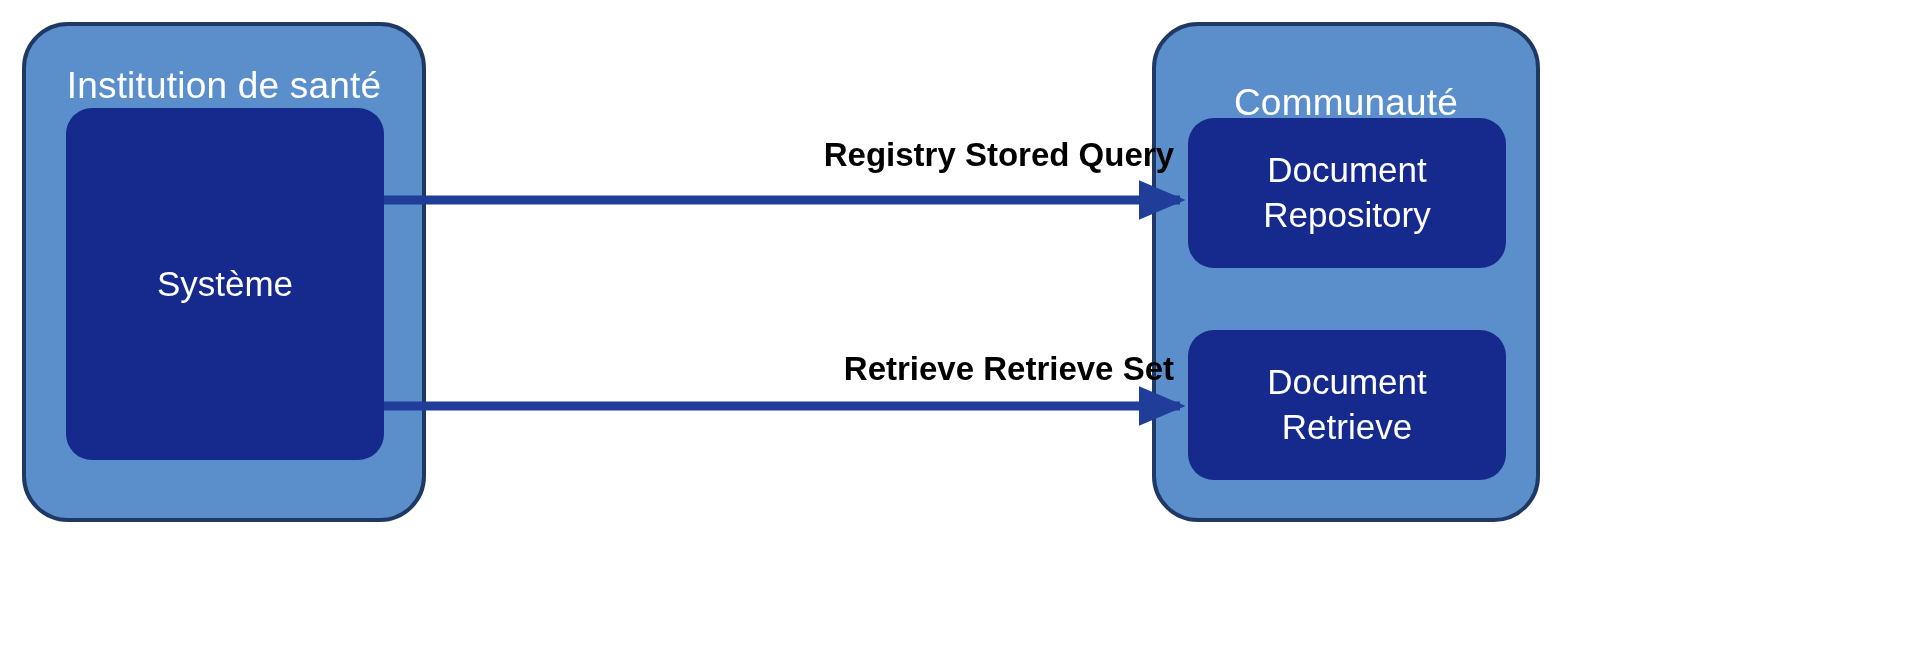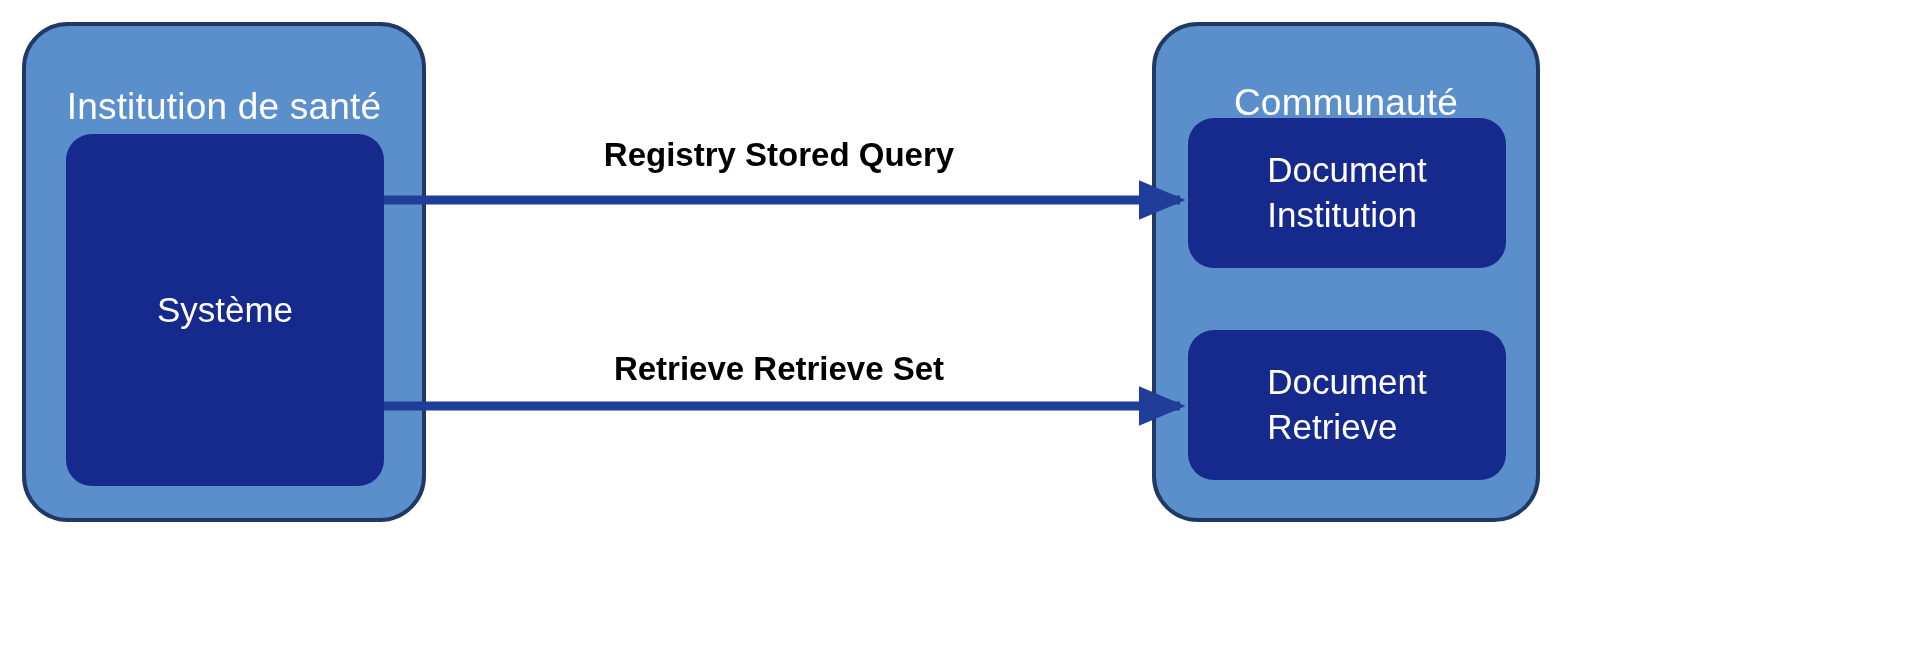--- a/index.html
+++ b/index.html
@@ -37,21 +37,21 @@
     letter-spacing: 0.2px;
     white-space: nowrap;
   }
 
   #zone-institution {
     left: 22px;
     top: 22px;
     width: 404px;
     height: 500px;
   }
-  #zone-institution .zone-title { top: 60px; }
+  #zone-institution .zone-title { top: 39px; }
 
   #zone-communaute {
     left: 1152px;
     top: 22px;
     width: 388px;
     height: 500px;
   }
   #zone-communaute .zone-title { top: 56px; }
 
   
@@ -60,28 +60,28 @@
     background: #16298c;
     border-radius: 26px;
     box-sizing: border-box;
     display: flex;
     align-items: center;
     justify-content: center;
     color: #ffffff;
     font-size: 35px;
     font-weight: 400;
     line-height: 1.28;
-    text-align: left;
+    text-align: center;
     padding: 4px 10px;
   }
   .actor .line { display: block; }
 
   #actor-systeme-primaire {
     left: 66px;
-    top: 134px;
+    top: 108px;
     width: 318px;
     height: 352px;
   }
   #actor-document-repository {
     left: 1188px;
     top: 118px;
     width: 318px;
     height: 150px;
   }
   #actor-document-registry {
@@ -100,21 +100,21 @@
     height: 671px;
     pointer-events: none;
   }
 
   .flow-label {
     position: absolute;
     color: #000000;
     font-size: 33px;
     font-weight: bold;
     white-space: nowrap;
-    text-align: center;
+    text-align: right;
   }
   #label-registry-stored-query {
     left: 384px;
     top: 136px;
     width: 790px;
   }
   #label-retrieve-document-set {
     left: 384px;
     top: 350px;
     width: 790px;
@@ -135,21 +135,21 @@
     </div>
   </div>
 
   <div class="zone" id="zone-communaute">
     <div class="zone-title">Communauté</div>
   </div>
 
   <div class="actor" id="actor-document-repository">
     <div>
       <span class="line">Document</span>
-      <span class="line">Institution</span>
+      <span class="line">Repository</span>
     </div>
   </div>
 
   <div class="actor" id="actor-document-registry">
     <div>
       <span class="line">Document</span>
       <span class="line">Retrieve</span>
     </div>
   </div>
 

